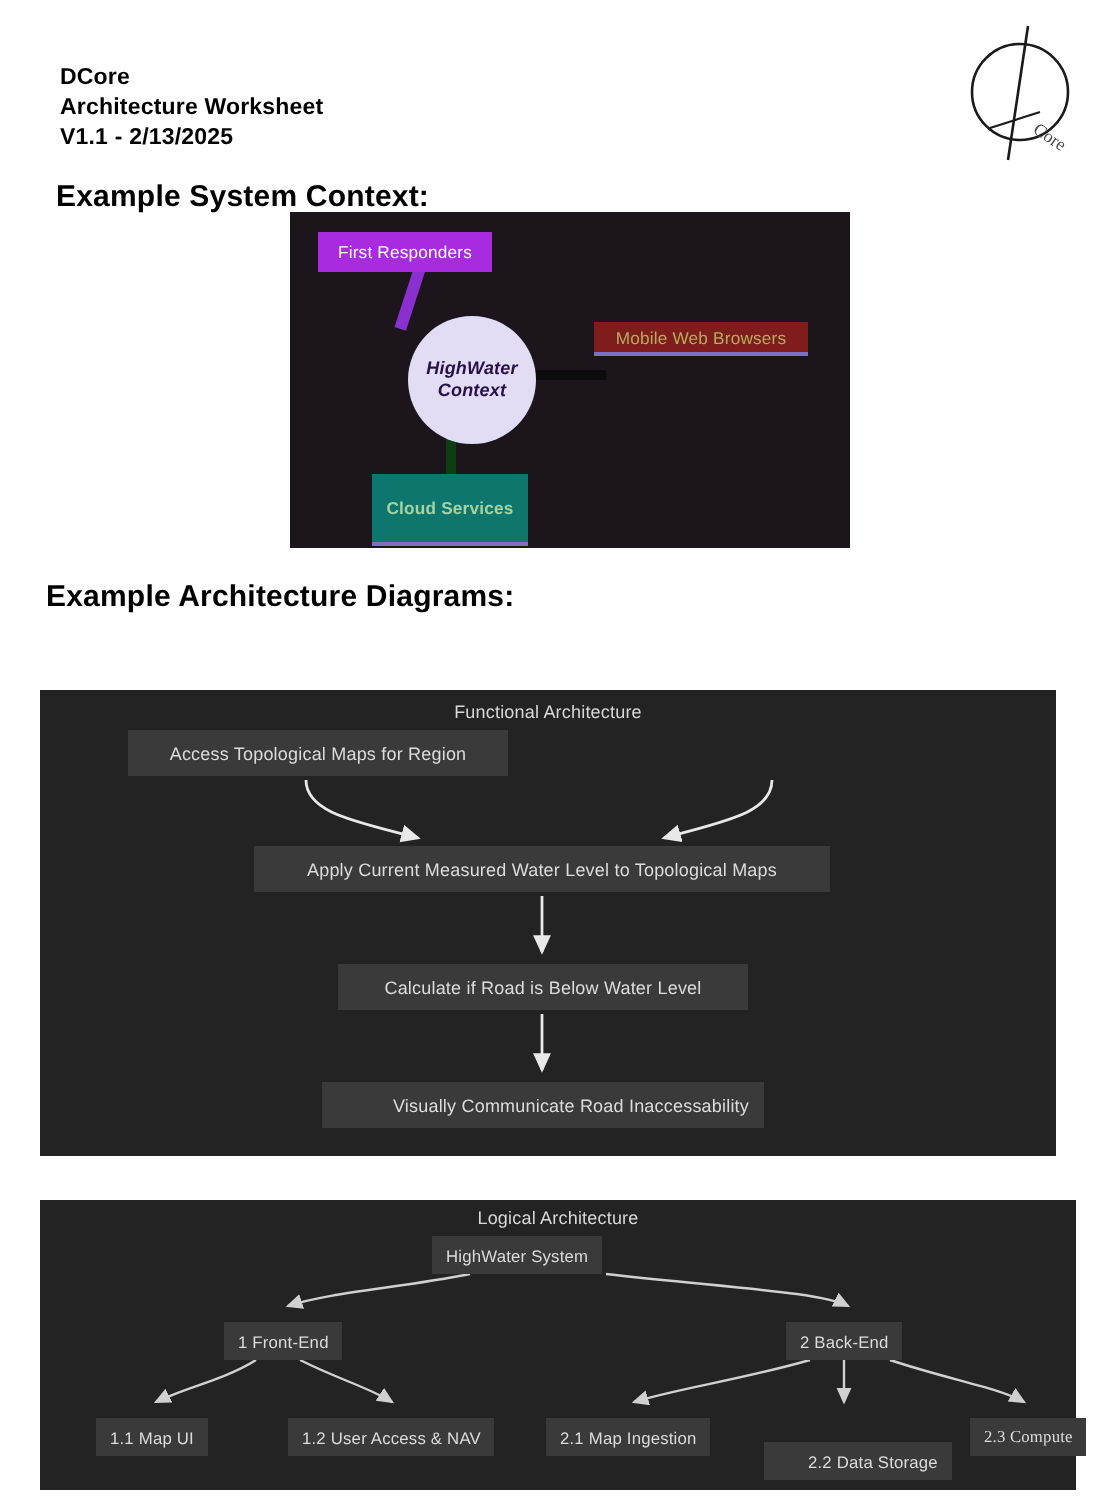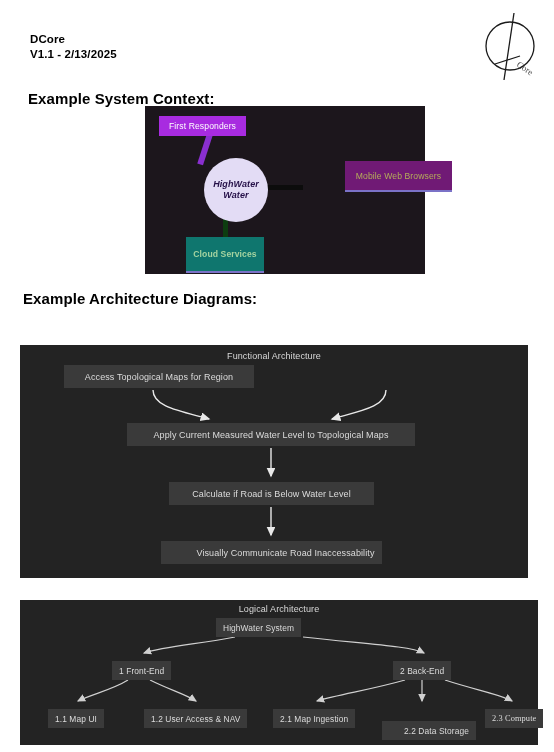--- a/index.html
+++ b/index.html
@@ -80,25 +80,24 @@
     box-sizing: border-box;
   }
   #node-first-responders {
     left: 14px; top: 10px;
     width: 87px; height: 20px;
     background: #a82be0;
     color: #ffffff;
   }
   #node-mobile-web {
     left: 152px; top: 55px;
-    width: 107px; height: 31px;
-    background: #701a75;
+    width: 107px; height: 17px;
+    background: #7f1d1d;
     color: #b5ad5a;
     border-bottom: 2px solid #7b72c7;
-    margin-left: 48px;
   }
   #node-cloud-services {
     left: 41px; top: 131px;
     width: 78px; height: 36px;
     background: #0f766e;
     color: #a4d3a0;
     border-bottom: 2px solid #7b72c7;
     font-weight: bold;
   }
   #node-highwater-circle {
@@ -197,20 +196,21 @@
   #lg-useraccess{ left: 124px; top: 109px; }
   #lg-mapingest { left: 253px; top: 109px; }
   #lg-datastore { left: 362px; top: 121px; padding-left: 22px; }
   #lg-compute   { left: 465px; top: 109px; font-family: Liberation Serif, serif; }
 </style>
 </head>
 <body>
 
 <div class="doc-header">
   <div>DCore</div>
+  <div>Architecture Worksheet</div>
   <div>V1.1 - 2/13/2025</div>
 </div>
 
 <div class="logo">
   <svg viewBox="0 0 70 76" width="70" height="76">
     <circle cx="34" cy="38" r="24" fill="none" stroke="#1a1a1a" stroke-width="1.3"></circle>
     <line x1="38" y1="5" x2="28" y2="72" stroke="#1a1a1a" stroke-width="1.3"></line>
     <line x1="19" y1="56" x2="44" y2="48" stroke="#1a1a1a" stroke-width="1.1"></line>
     <text x="40" y="58" font-family="Liberation Serif, serif" font-size="9" fill="#4a4a4a" transform="rotate(34 40 58)">Core</text>
   </svg>
@@ -224,21 +224,21 @@
   <div class="ctx-edge" id="edge-cloud"></div>
 
   <div class="ctx-node" id="node-first-responders">First Responders</div>
 
   <div class="ctx-node" id="node-mobile-web">Mobile Web Browsers</div>
 
   <div class="ctx-node" id="node-cloud-services">Cloud Services</div>
 
   <div class="ctx-node" id="node-highwater-circle">
     <span>HighWater</span>
-    <span>Water</span>
+    <span>Context</span>
   </div>
 </div>
 
 <div class="section-heading" id="heading-arch-diagrams">Example Architecture Diagrams:</div>
 
 <div class="panel" id="panel-functional">
   <div class="panel-title">Functional Architecture</div>
 
   <svg class="flow-svg" viewBox="0 0 508 233">
     <defs>

